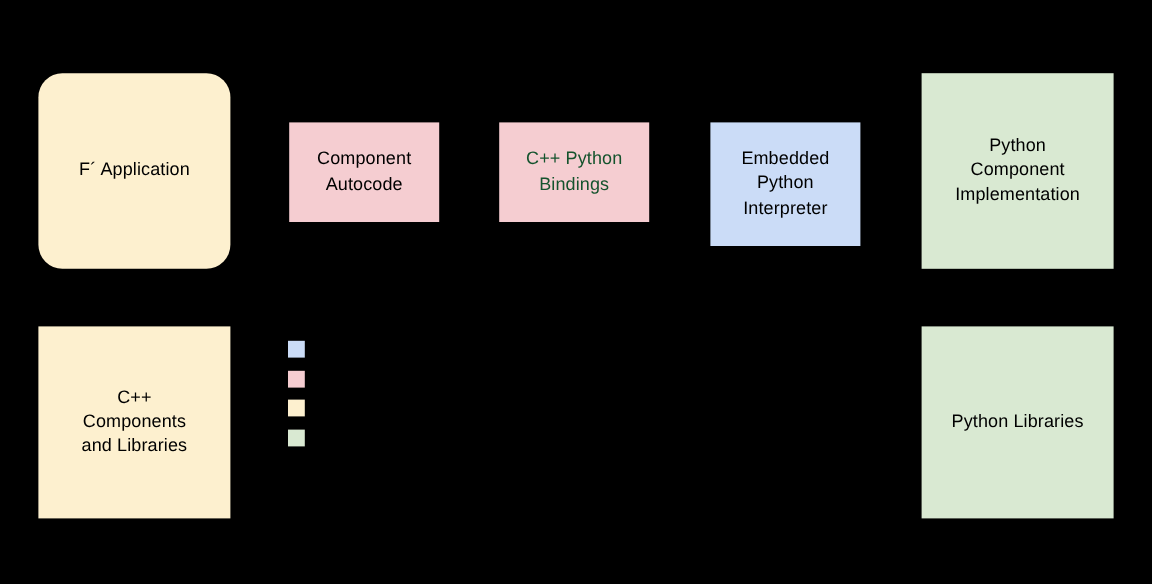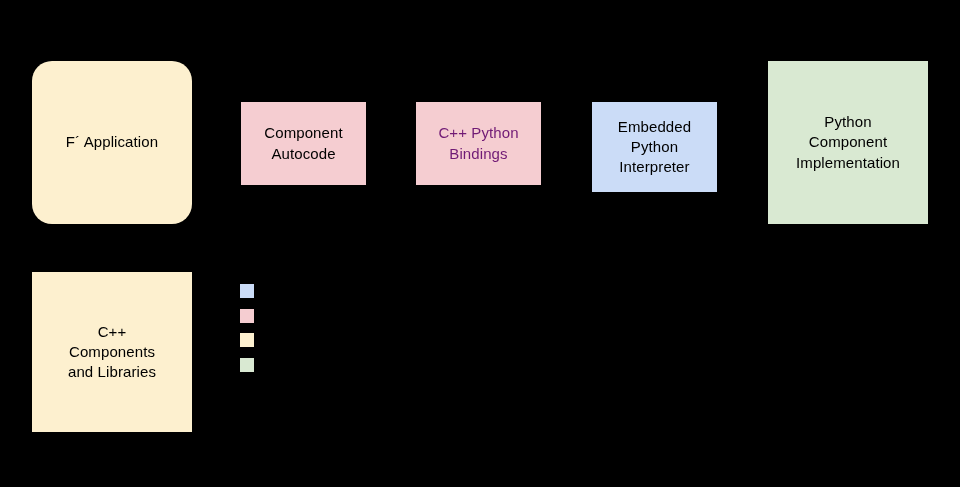--- a/index.html
+++ b/index.html
@@ -45,31 +45,32 @@
   }
 </style>
 </head>
 <body>
 
 <div id="canvas" style="background: rgb(0, 0, 0);">
 
 <div class="node" style="left: 32px; top: 61px; width: 160px; height: 163px; background: rgb(253, 240, 207); font-size: 15px; color: rgb(0, 0, 0); border-radius: 20px;">F´ Application</div>
     <div class="node" style="left: 241px; top: 102px; width: 125px; height: 83px; background: rgb(245, 205, 209); font-size: 15px; color: rgb(0, 0, 0);">Component
 Autocode</div>
-    <div class="node" style="left: 416px; top: 102px; width: 125px; height: 83px; background: rgb(245, 205, 209); font-size: 15px; color: #701a75;">C++ Python
+    <div class="node" style="left: 416px; top: 102px; width: 125px; height: 83px; background: rgb(245, 205, 209); font-size: 15px; color: #14532d;">C++ Python
 Bindings</div>
-    <div class="node" style="left: 592px; top: 102px; width: 125px; height: 90px; background: rgb(203, 220, 247); font-size: 15px; color: rgb(0, 0, 0);">Embedded
+    <div class="node" style="left: 592px; top: 102px; width: 125px; height: 103px; background: rgb(203, 220, 247); font-size: 15px; color: rgb(0, 0, 0);">Embedded
 Python
 Interpreter</div>
     <div class="node" style="left: 768px; top: 61px; width: 160px; height: 163px; background: rgb(217, 233, 210); font-size: 15px; color: rgb(0, 0, 0);">Python
 Component
 Implementation</div>
     <div class="node" style="left: 32px; top: 272px; width: 160px; height: 160px; background: rgb(253, 240, 207); font-size: 15px; color: rgb(0, 0, 0);">C++
 Components
 and Libraries</div>
+    <div class="node" style="left: 768px; top: 272px; width: 160px; height: 160px; background: rgb(217, 233, 210); font-size: 15px; color: rgb(0, 0, 0);">Python Libraries</div>
     <div class="swatch" style="left: 240px; top: 284px; width: 14px; height: 14px; background: rgb(203, 220, 247);"></div>
     <div class="legend-label" style="left: 262px; top: 284px; color: rgb(0, 0, 0);"></div>
     <div class="swatch" style="left: 240px; top: 309px; width: 14px; height: 14px; background: rgb(245, 205, 209);"></div>
     <div class="legend-label" style="left: 262px; top: 309px; color: rgb(0, 0, 0);"></div>
     <div class="swatch" style="left: 240px; top: 333px; width: 14px; height: 14px; background: rgb(253, 240, 207);"></div>
     <div class="legend-label" style="left: 262px; top: 333px; color: rgb(0, 0, 0);"></div>
     <div class="swatch" style="left: 240px; top: 358px; width: 14px; height: 14px; background: rgb(217, 233, 210);"></div>
     <div class="legend-label" style="left: 262px; top: 358px; color: rgb(0, 0, 0);"></div>
   </div>
 

